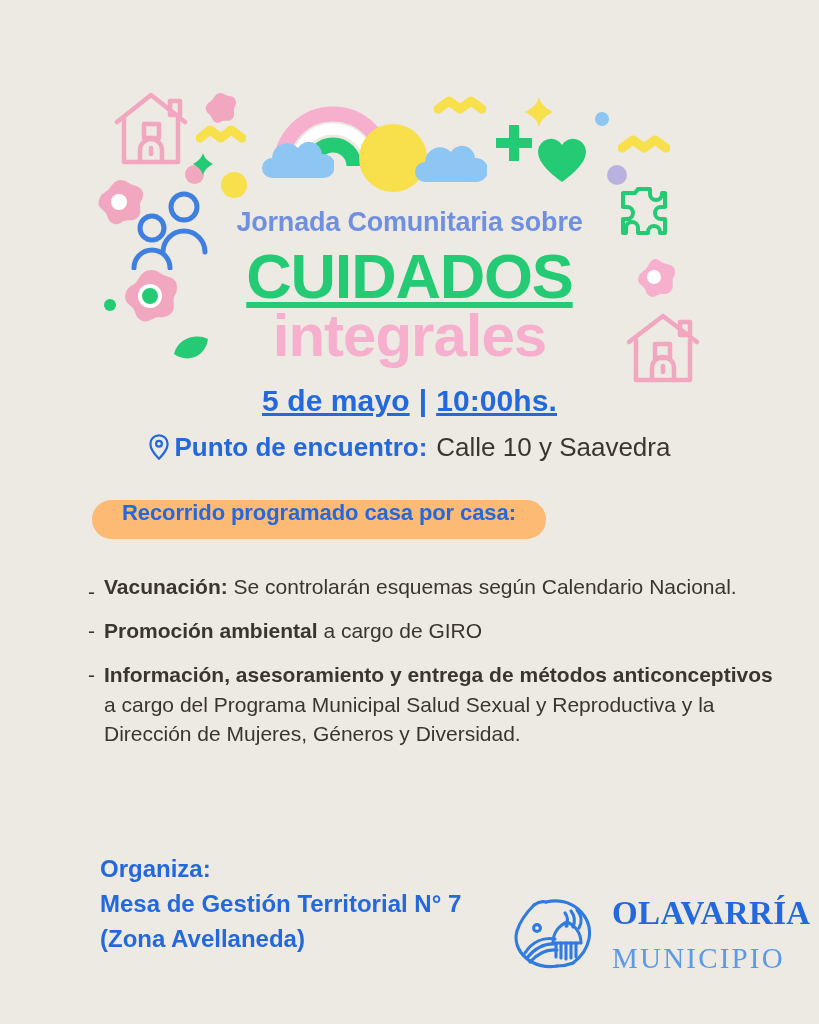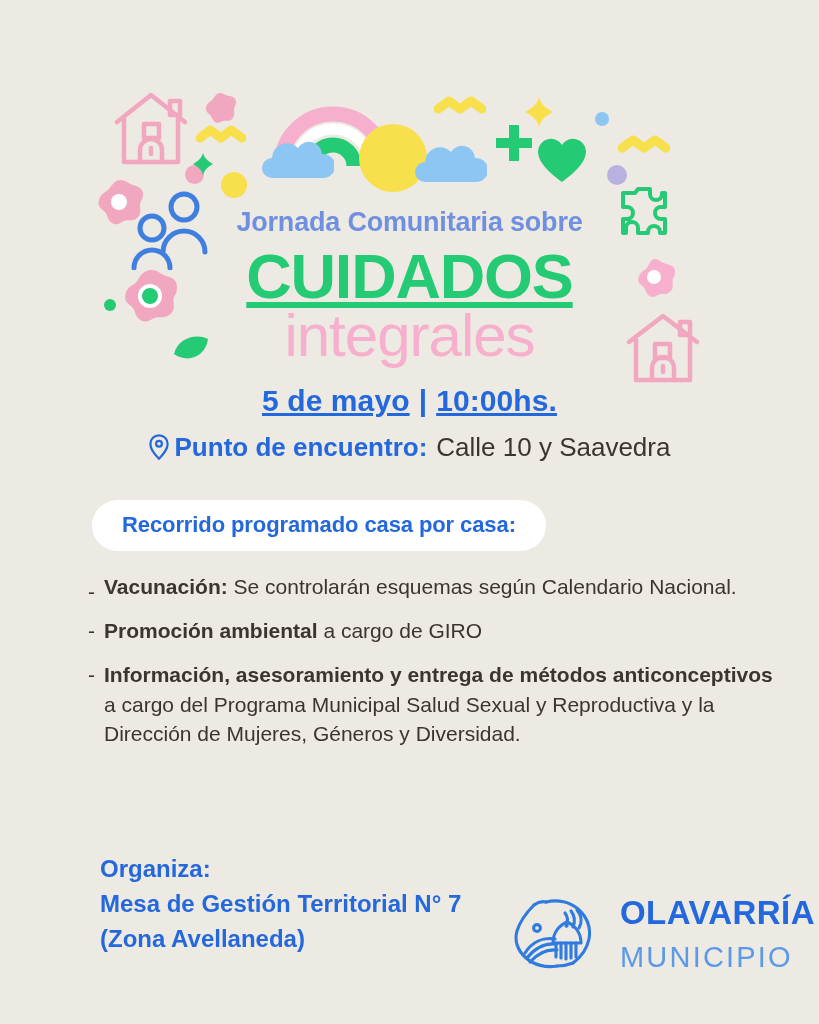--- a/index.html
+++ b/index.html
@@ -56,21 +56,21 @@
     font-size: 63px;
     font-weight: bold;
     color: #25CB74;
     letter-spacing: -1.2px;
     line-height: 1.02;
     margin-top: 6px;
     text-decoration: underline;
   }
   .title-sub {
     font-size: 60px;
-    font-weight: normal;
+    font-weight: bold;
     color: #F7AFCE;
     letter-spacing: -1px;
     line-height: 1.0;
     margin-top: -2px;
   }
   .datetime {
     margin-top: 18px;
     font-size: 30px;
     font-weight: bold;
     color: #2368DC;
@@ -105,23 +105,23 @@
     font-weight: normal;
     margin-left: 3px;
     text-align: center;
   }
 
   
   .pill {
     position: absolute;
     left: 92px;
     top: 500px;
-    background: #ffffff;
+    background: #fdba74;
     border-radius: 28px;
-    padding: 12px 30px 13px 30px;
+    padding: 0 30px 13px 30px;
     z-index: 5;
   }
   .pill-text {
     font-size: 22px;
     font-weight: bold;
     color: #2368DC;
     letter-spacing: -0.1px;
     white-space: nowrap;
   }
 
@@ -169,23 +169,24 @@
     font-weight: bold;
     line-height: 1.45;
     z-index: 5;
   }
 
   .logo {
     position: absolute;
     left: 512px;
     top: 895px;
     display: flex;
-    align-items: center;
-    gap: 24px;
+    align-items: flex-end;
+    gap: 16px;
     z-index: 5;
+    font-family: Liberation Serif, serif;
   }
   .logo-mark { width: 84px; height: 78px; flex: 0 0 auto; }
   .logo-words { display: flex; flex-direction: column; line-height: 1; }
   .logo-name {
     font-size: 33px;
     font-weight: bold;
     color: #2368DC;
     letter-spacing: 0.4px;
   }
   .logo-sub {

